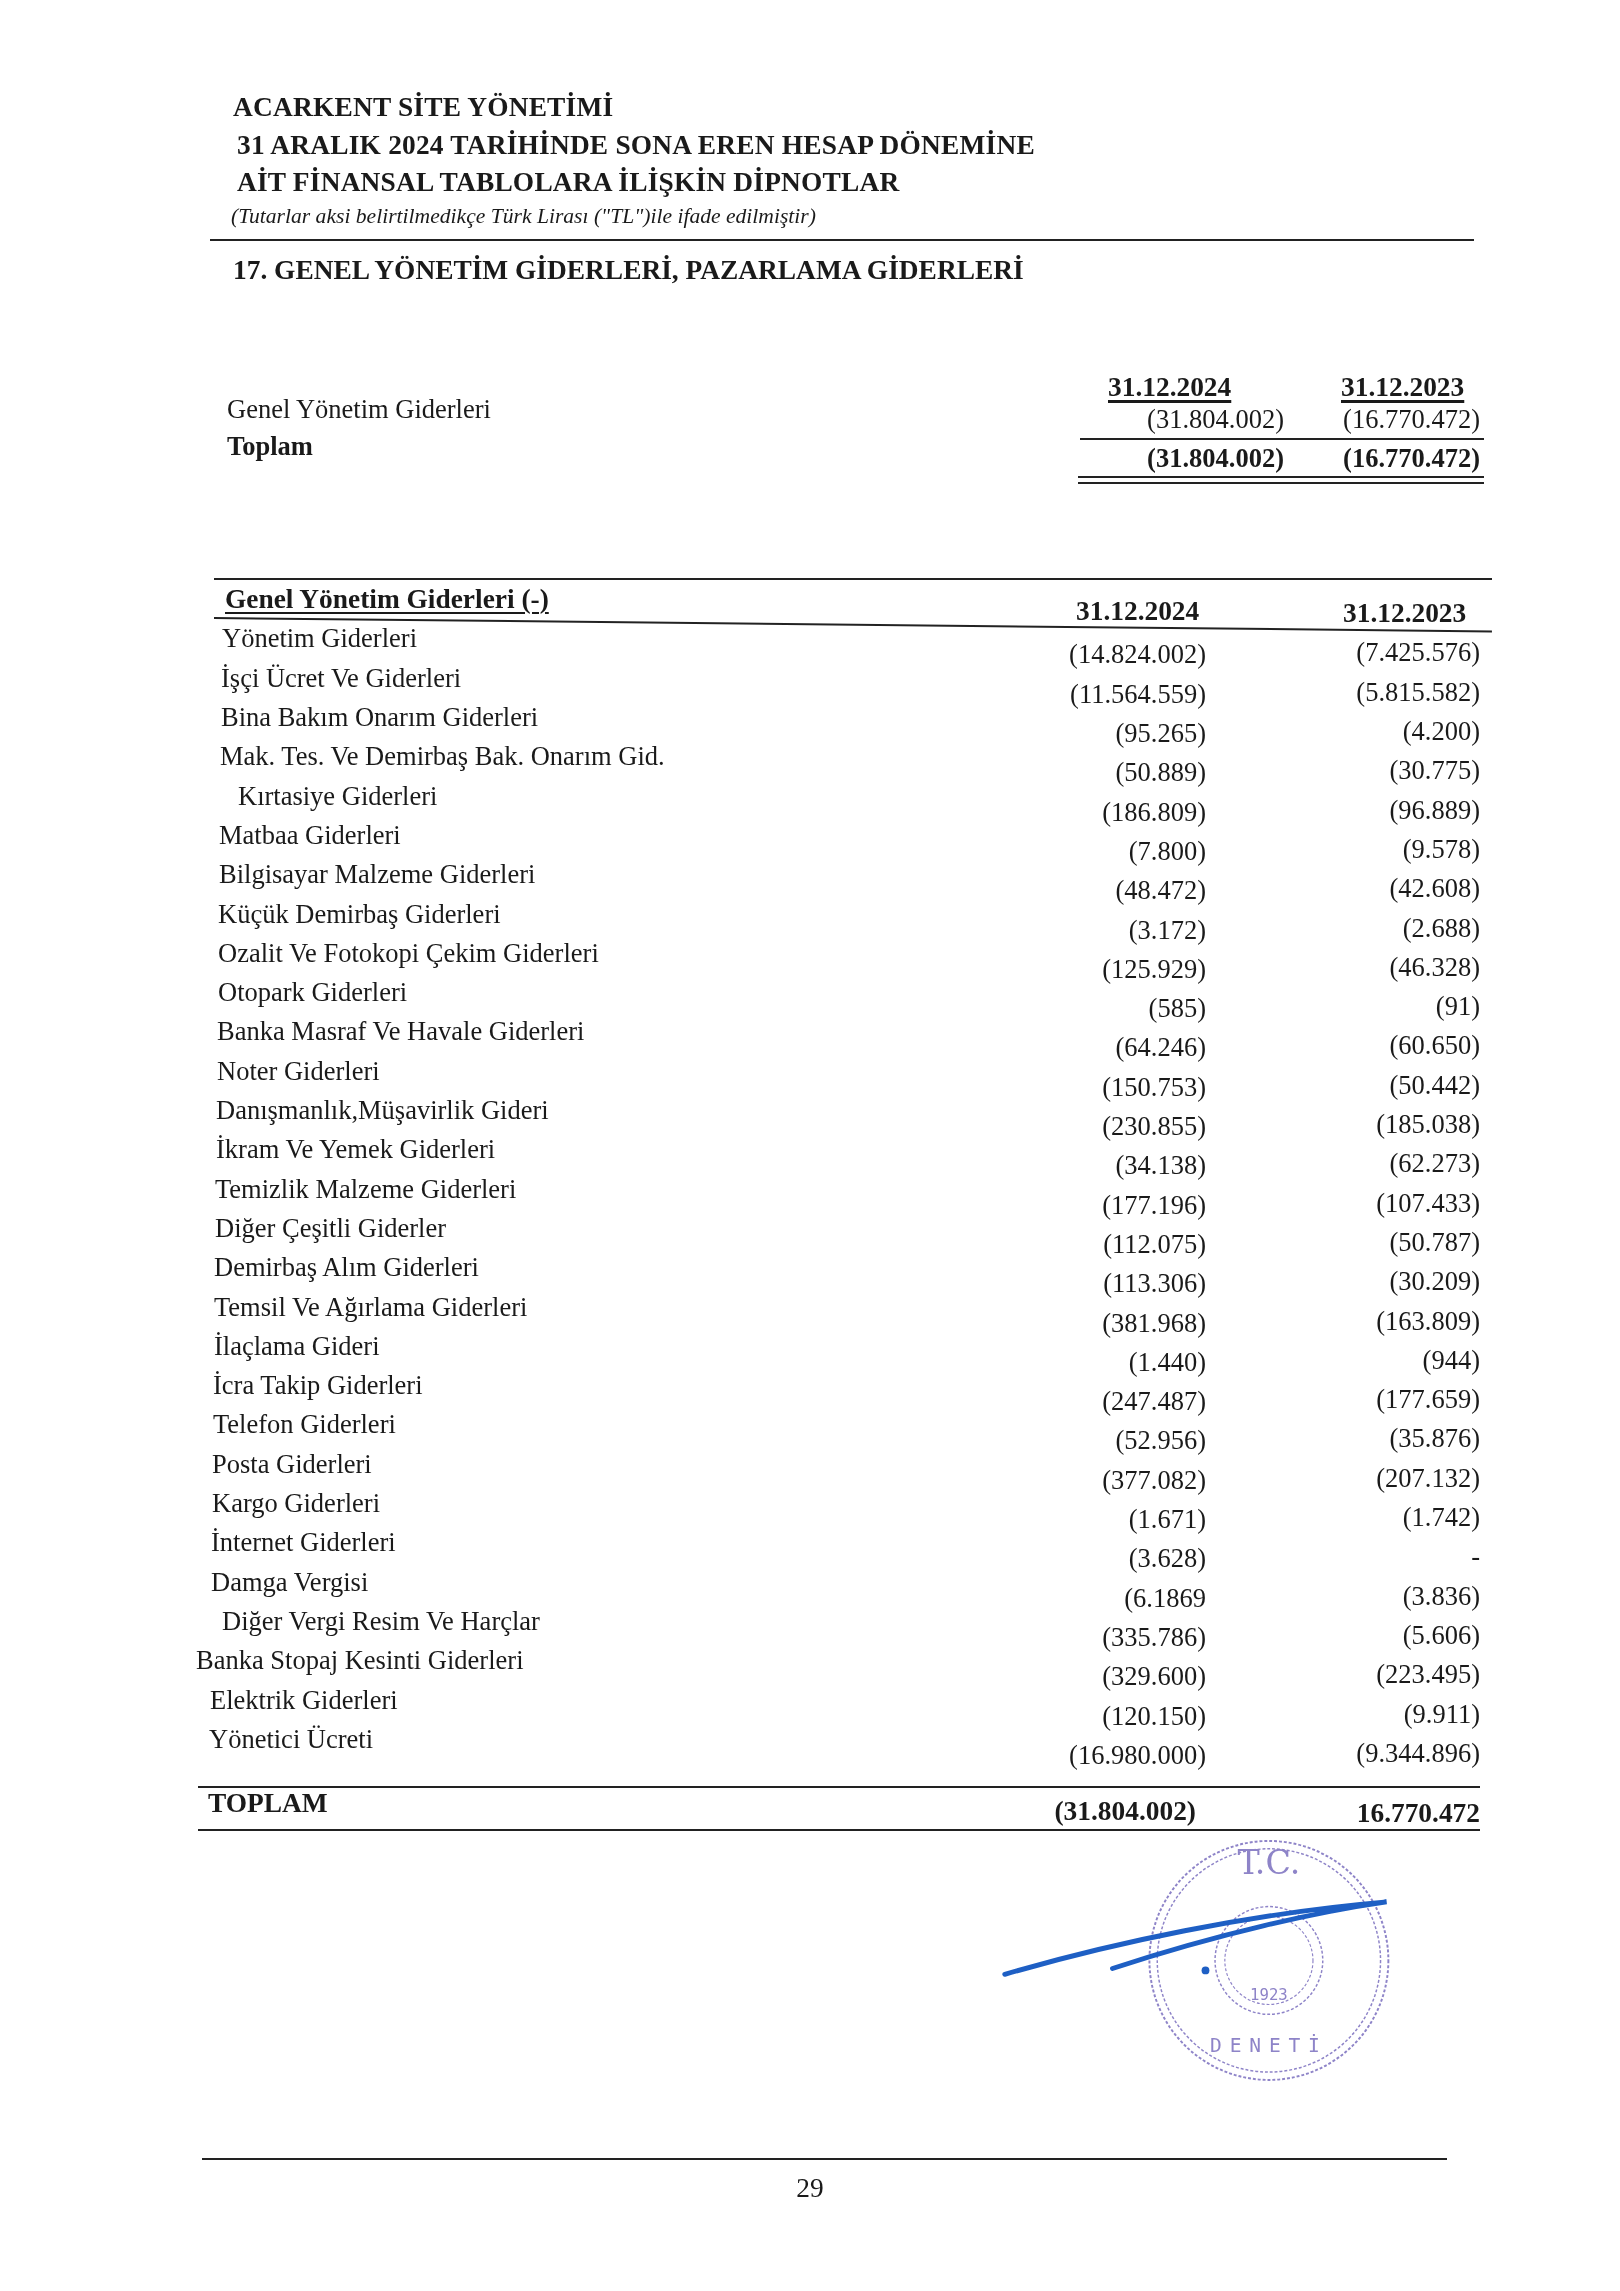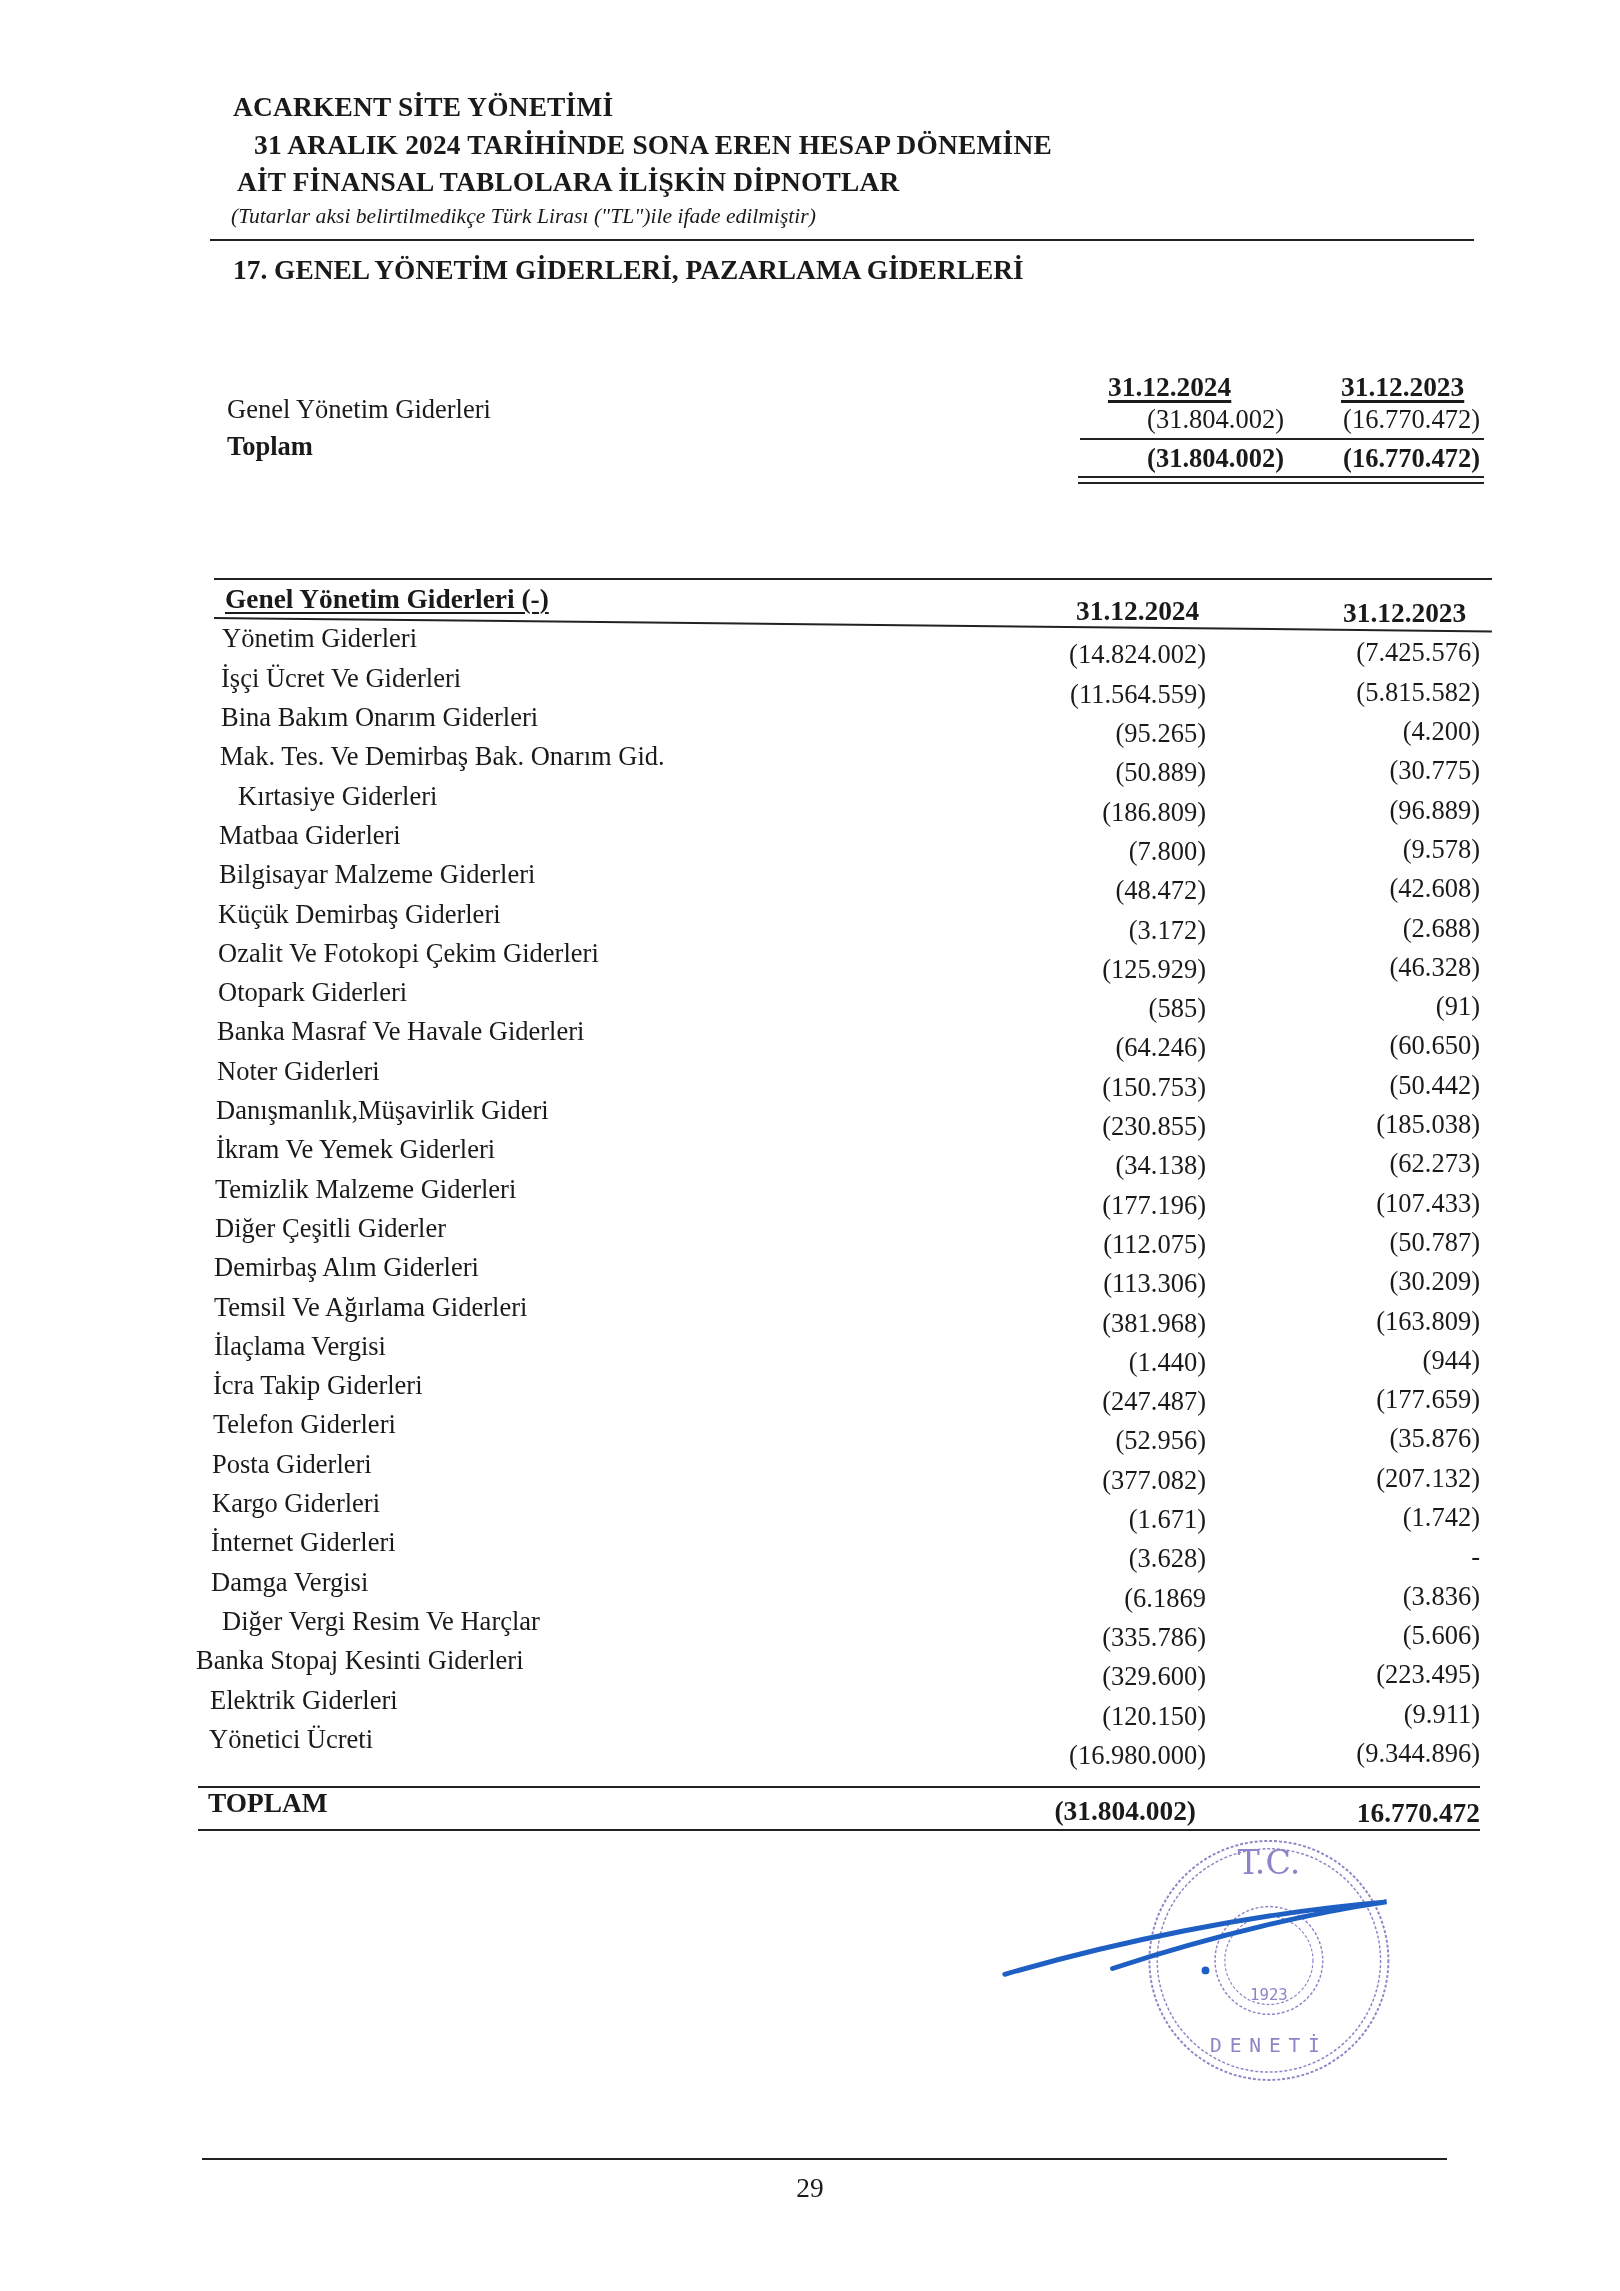--- a/index.html
+++ b/index.html
@@ -20,21 +20,21 @@
     .row .lbl { position: absolute; left: 214px; }
     .row .c1 { left: 990px; top: 16px; }
     .row .c2 { left: 1264px; top: 13.7px; }
     .stamp { position: absolute; left: 1122px; top: 1825px; width: 284px; height: 265px; }
     .pageno { position: absolute; left: 0; width: 1620px; text-align: center; top: 2173px; font-size: 27.4px; }
   </style>
 </head>
 <body>
 
 <div class="abs hdr" style="left:233px; top:92px;">ACARKENT SİTE YÖNETİMİ</div>
-<div class="abs hdr" style="left:237px; top:130px;margin-left:17px;">31 ARALIK 2024 TARİHİNDE SONA EREN HESAP DÖNEMİNE</div>
+<div class="abs hdr" style="left:237px; top:130px;">31 ARALIK 2024 TARİHİNDE SONA EREN HESAP DÖNEMİNE</div>
 <div class="abs hdr" style="left:237px; top:167px;">AİT FİNANSAL TABLOLARA İLİŞKİN DİPNOTLAR</div>
 <div class="abs sub" style="left:231px; top:204px;">(Tutarlar aksi belirtilmedikçe Türk Lirası ("TL")ile ifade edilmiştir)</div>
 <div class="rule" style="left:210px; top:239px; width:1264px;"></div>
 <div class="abs section-title" style="left:233px; top:255px;">17. GENEL YÖNETİM GİDERLERİ, PAZARLAMA GİDERLERİ</div>
 
 <div>
   <div class="abs lbl bold ul" style="left:1108px; top:372px; font-size:27.4px;">31.12.2024</div>
   <div class="abs lbl bold ul" style="left:1341px; top:372px; font-size:27.4px;">31.12.2023</div>
 
   <div class="abs lbl" style="left:227px; top:394px;">Genel Yönetim Giderleri</div>
@@ -141,21 +141,21 @@
         <div class="lbl" style="left: 214px;">Demirbaş Alım Giderleri</div>
         <div class="num c1">(113.306)</div>
         <div class="num c2">(30.209)</div>
       </div>
       <div class="row" style="top: 1292px;">
         <div class="lbl" style="left: 214px;">Temsil Ve Ağırlama Giderleri</div>
         <div class="num c1">(381.968)</div>
         <div class="num c2">(163.809)</div>
       </div>
       <div class="row" style="top: 1331px;">
-        <div class="lbl" style="left: 214px;">İlaçlama Vergisi</div>
+        <div class="lbl" style="left: 214px;">İlaçlama Gideri</div>
         <div class="num c1">(1.440)</div>
         <div class="num c2">(944)</div>
       </div>
       <div class="row" style="top: 1370px;">
         <div class="lbl" style="left: 213px;">İcra Takip Giderleri</div>
         <div class="num c1">(247.487)</div>
         <div class="num c2">(177.659)</div>
       </div>
       <div class="row" style="top: 1409px;">
         <div class="lbl" style="left: 213px;">Telefon Giderleri</div>

